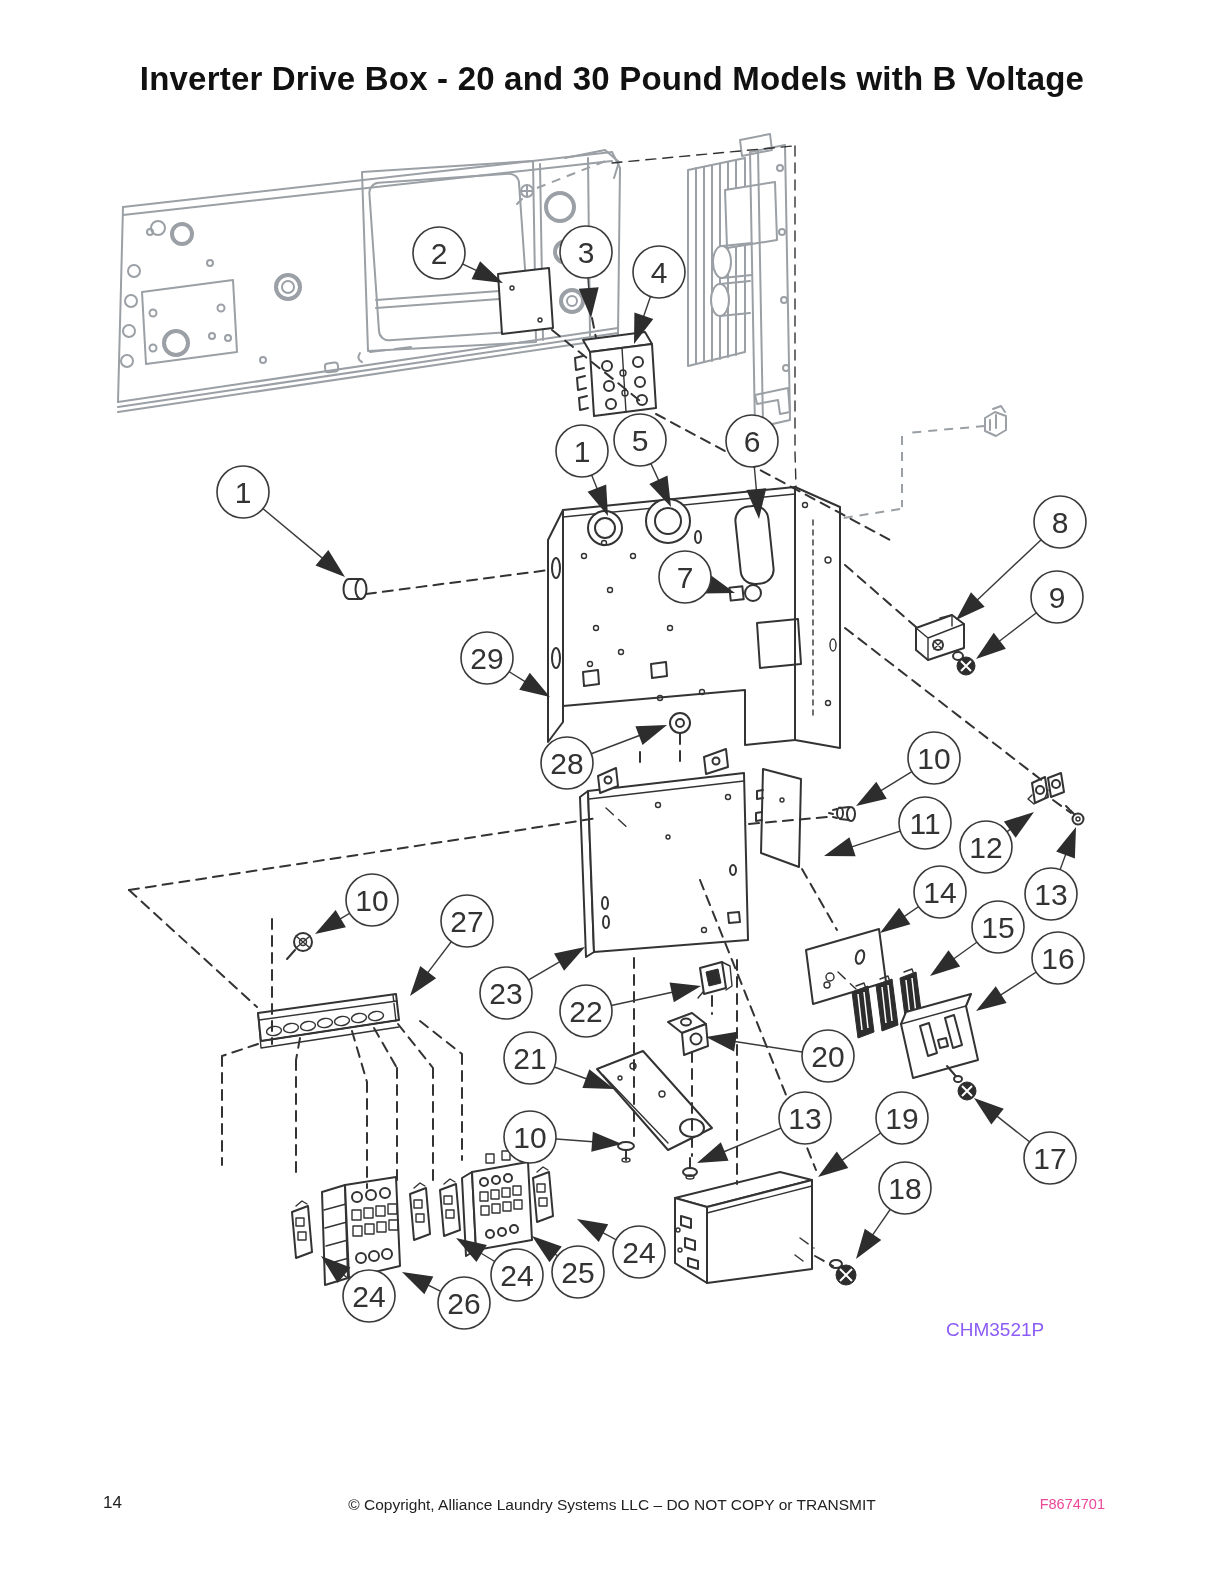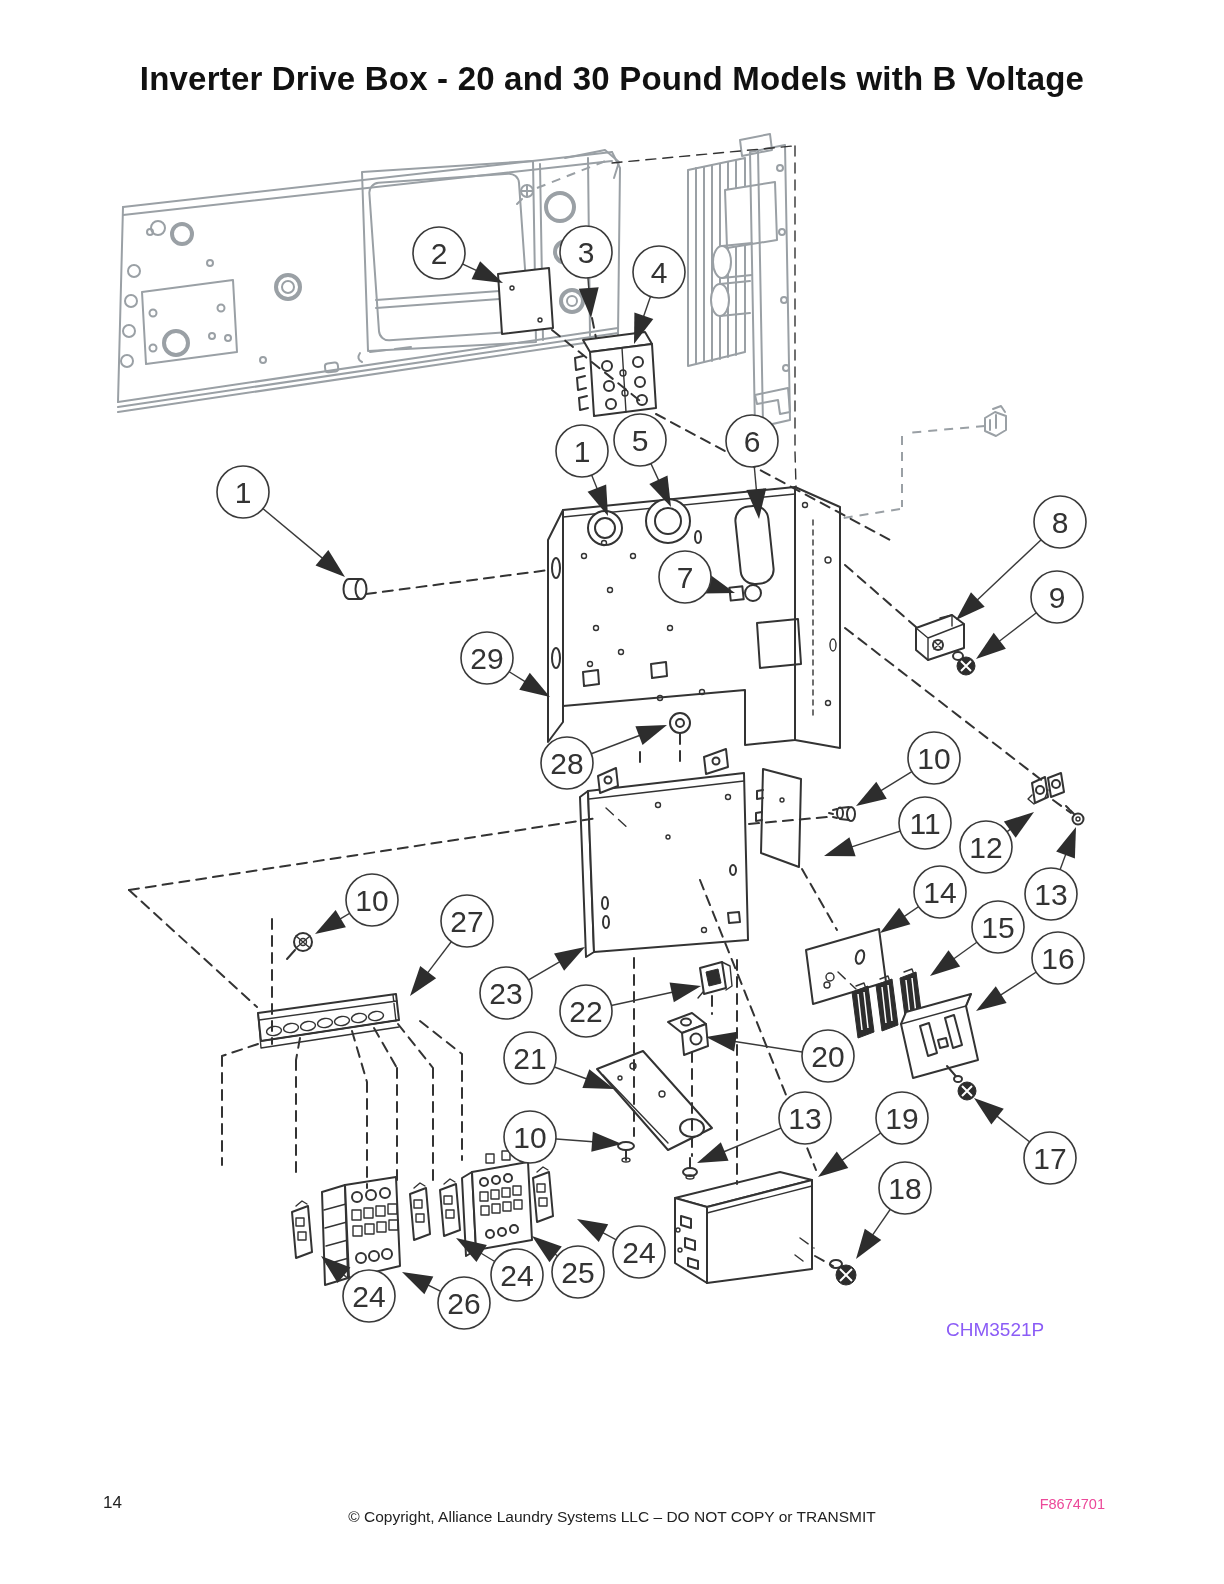--- a/index.html
+++ b/index.html
@@ -1,20 +1,20 @@
 <!DOCTYPE html>
 <html><head>
 <meta charset="utf-8">
 <style>
   html,body{margin:0;padding:0;background:#ffffff;}
   body{width:1224px;height:1584px;position:relative;font-family:"Liberation Sans",sans-serif;color:#1a1a1a;overflow:hidden;}
   .page-title{position:absolute;top:60px;left:0;width:1224px;text-align:center;font-size:33px;font-weight:bold;letter-spacing:.2px;color:#111;}
   .figure-label{position:absolute;left:946px;top:1300px;font-size:19px;color:#8b5cf6;margin-top:19px;}
   .footer-page-number{position:absolute;left:103px;top:1493px;font-size:17px;color:#222;}
-  .footer-copyright{position:absolute;left:0;top:1496px;width:1224px;text-align:center;font-size:15.5px;color:#222;margin-top:12px;}
+  .footer-copyright{position:absolute;left:0;top:1496px;width:1224px;text-align:center;font-size:15.5px;color:#222;}
   .footer-doc-number{position:absolute;right:119px;top:1496px;font-size:14.5px;color:#ec4899;}
   svg#diagram{position:absolute;left:0;top:0;}
   .ln{fill:none;stroke:#333;stroke-width:2;stroke-linejoin:round;stroke-linecap:round;}
   .lnf{fill:#fff;stroke:#333;stroke-width:2;stroke-linejoin:round;}
   .thin{stroke-width:1.4;}
   .dkf{fill:#2d2d2d;stroke:#2d2d2d;stroke-width:1;}
   .gy{fill:none;stroke:#9aa0a5;stroke-width:2;stroke-linejoin:round;stroke-linecap:round;}
   .gyf{fill:#fff;stroke:#9aa0a5;stroke-width:2;stroke-linejoin:round;}
   .gyh{fill:none;stroke:#9aa0a5;stroke-width:4;}
   .dash{stroke-dasharray:10 7;}

